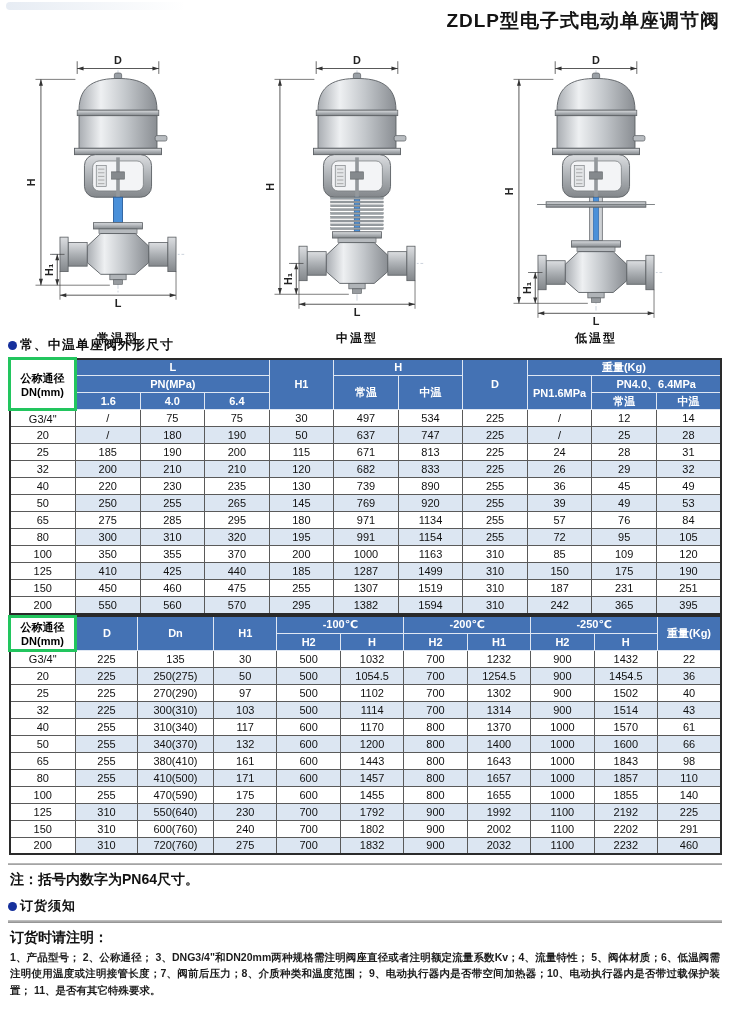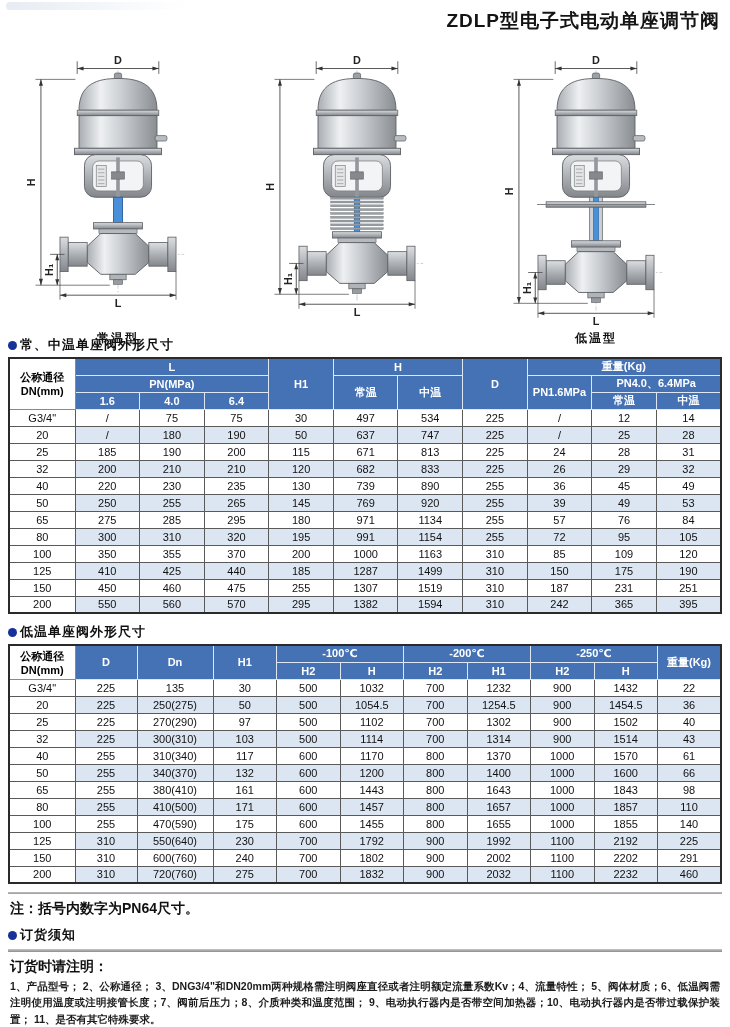--- a/index.html
+++ b/index.html
@@ -22,21 +22,21 @@
   
   .section-title { display:flex; align-items:center; gap:3px; margin:6px 0 3px 0;text-align:center; }
   .bullet { width:9px; height:9px; border-radius:50%; background:#16309c; display:inline-block; }
   .section-title span.txt { font-size:13px; font-weight:bold; letter-spacing:1px; }
 
   
   table { width:714px; border-collapse:collapse; table-layout:fixed; border:2px solid #2a2a2a; }
   th, td { border:1px solid #5a5a5a; text-align:center; vertical-align:middle;
            font-size:11px; height:17px; padding:0 1px; overflow:hidden; }
   thead th { background:#4472b4; color:#fff; font-weight:bold; border:1px solid #dfe7f3; }
-  thead th.th-dn { background:#fff; color:#000; border:1px solid #22c55e; white-space:pre-line; font-size:11px; }
+  thead th.th-dn { background:#fff; color:#000; border:3px solid #22c55e; white-space:pre-line; font-size:11px; }
   tbody td { background:#fff; color:#111; }
   tbody tr.alt td { background:#dce6f2; }
   tbody tr td:first-child { background:#fff; font-weight:normal; }
 
   .note-line { font-size:14px; font-weight:bold; margin:6px 0 0 2px; }
 
   .rule-thin { height:2px; background:linear-gradient(#c2c2c2,#9a9a9a); margin:8px 0 0 0; }
   .rule-thick { height:3px; background:linear-gradient(#c8c8c8,#8c8c8c); margin:5px 0 6px 0; }
 
   .ordering-intro { font-size:14px; font-weight:bold; margin:6px 0 2px 2px; }
@@ -192,20 +192,21 @@
   <polygon points="38,231 35.8,237.5 40.2,237.5" fill="#333"></polygon>
             <polygon points="38,265 35.8,258.5 40.2,258.5" fill="#333"></polygon>
   <text class="dim" transform="rotate(-90 29 248)" x="29" y="252" text-anchor="middle">H₁</text>
             <line x1="41" y1="250" x2="41" y2="281" stroke="#333" stroke-width="0.7"></line>
             <line x1="169" y1="250" x2="169" y2="281" stroke="#333" stroke-width="0.7"></line>
   <line x1="41" y1="276" x2="169" y2="276" stroke="#333" stroke-width="0.9"></line>
   <polygon points="41,276 48,273.8 48,278.2" fill="#333"></polygon>
             <polygon points="169,276 162,273.8 162,278.2" fill="#333"></polygon>
   <text class="dim" x="105" y="289" text-anchor="middle">L</text>
           </svg></div>
+      <div class="diagram-caption">中温型</div>
     </div>
     <div class="diagram">
       <div class="svg-slot"><svg viewBox="0 0 210 300" xmlns="http://www.w3.org/2000/svg">
             <defs>
     <linearGradient id="glowm" x1="0" y1="0" x2="1" y2="0">
       <stop offset="0" stop-color="#a9adb2"></stop>
                 <stop offset="0.28" stop-color="#eef0f2"></stop>
       <stop offset="0.6" stop-color="#c3c7cb"></stop>
                 <stop offset="1" stop-color="#8a8e93"></stop>
     </linearGradient>
@@ -471,24 +472,20 @@
           <td>1382</td>
           <td>1594</td>
           <td>310</td>
           <td>242</td>
           <td>365</td>
           <td>395</td>
         </tr>
       </tbody>
   </table>
 
-  <div class="section-title" style="margin-top:9px;">
-    <span class="bullet"></span>
-    <span class="txt">低温单座阀外形尺寸</span>
-  </div>
 
   <table>
     <colgroup>
       <col style="width:66px">
         <col style="width:62px">
         <col style="width:76px">
         <col>
         <col>
         <col>
         <col>

